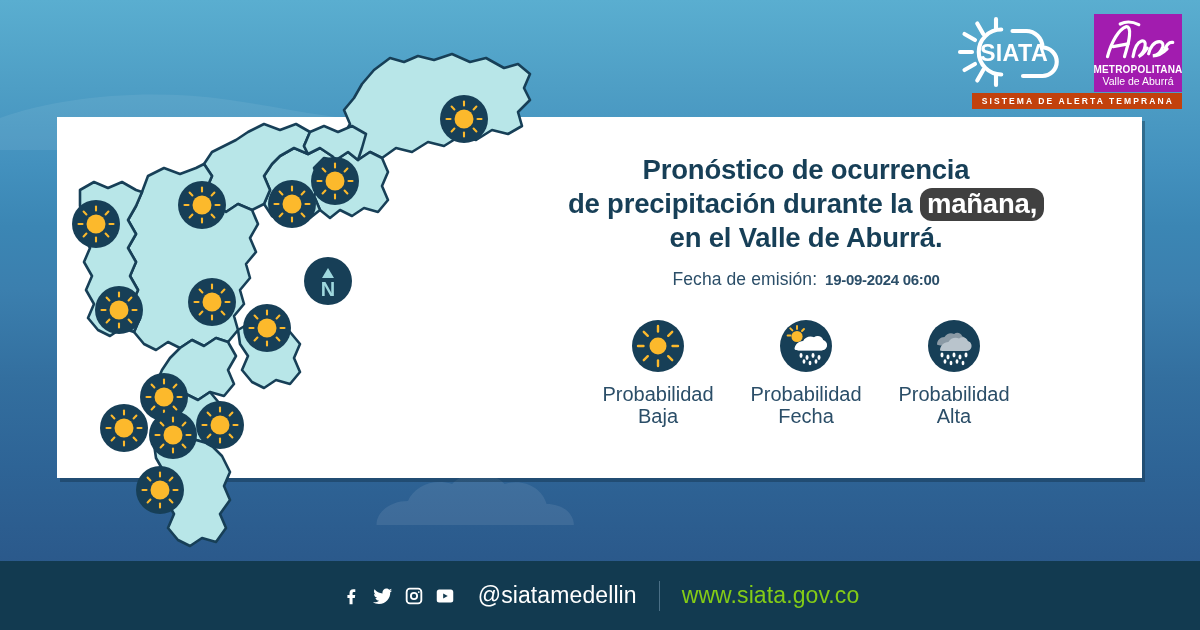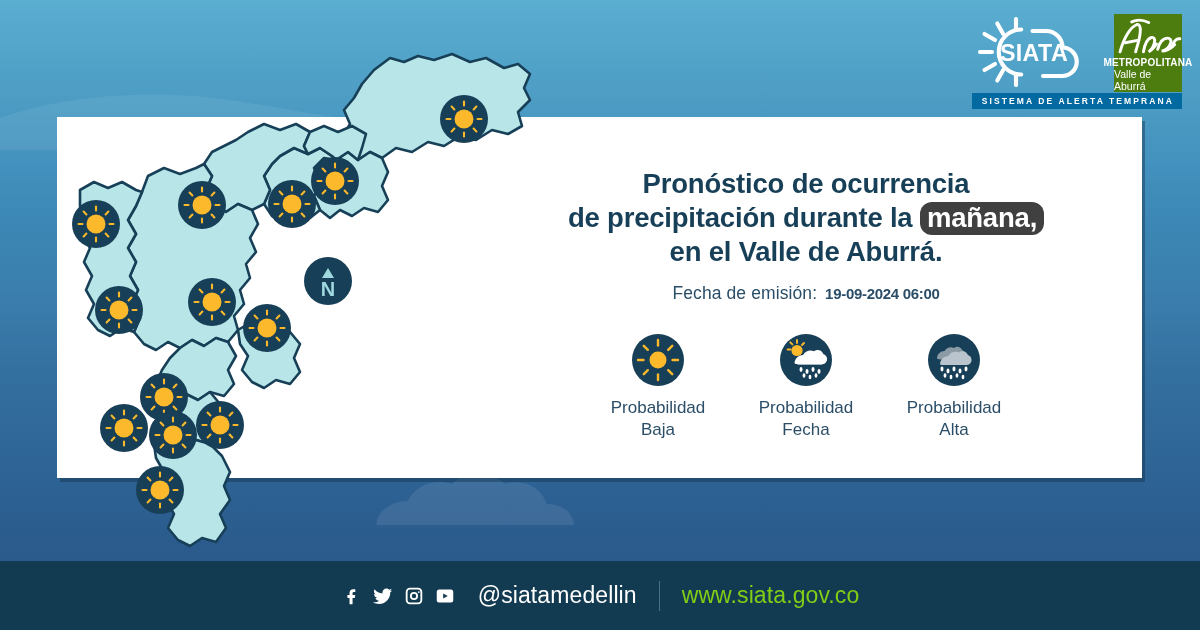--- a/index.html
+++ b/index.html
@@ -22,36 +22,36 @@
   #bg-clouds { position:absolute; inset:0; }
 
   
   #logos {
     position:absolute; top:14px; right:18px;
     display:flex; align-items:flex-start; gap:20px;
     z-index:6;
   }
   #siata-logo { width:120px; height:76px; }
   #area-logo {
-    width:68px; height:78px; background:#4d7c0f;
+    width:88px; height:78px; background:#a21caf;
     display:flex; flex-direction:column;
     align-items:center; justify-content:flex-start;
     padding-top:4px;
   }
   #area-logo .area-script { width:78px; height:46px; }
   #area-logo .area-l1 {
     color:#fff; font-size:10px; font-weight:bold;
     letter-spacing:.2px; line-height:11px;
   }
   #area-logo .area-l2 {
     color:#fff; font-size:10.5px; line-height:12px;
   }
   #tagline {
     position:absolute; top:93px; right:18px;
-    background:#0369a1; color:#fff;
+    background:#c2410c; color:#fff;
     font-size:8.5px; font-weight:bold; letter-spacing:2.1px;
     padding:3px 8px 3px 10px; z-index:6; white-space:nowrap;
   }
 
   
   #card {
     position:absolute; left:57px; top:117px;
     width:1085px; height:361px;
     background:#ffffff;
     box-shadow:3px 4px 0 rgba(16,46,66,.40);
@@ -64,21 +64,21 @@
     width:520px; height:560px; z-index:4;
     pointer-events:none;
   }
   #map-layer svg { width:100%; height:100%; overflow:visible; }
 
   
   #content {
     position:absolute; left:470px; top:117px;
     width:672px; height:361px; z-index:5;
     display:flex; flex-direction:column; align-items:center;
-    padding-top:50px;
+    padding-top:36px;
   }
   #headline {
     text-align:center; color:#173f57;
     font-size:27.5px; font-weight:bold; line-height:34px;
     letter-spacing:-.2px;
   }
   #headline .hl {
     background:#404040; color:#ffffff;
     padding:1px 7px 3px 7px; border-radius:12px;
     display:inline-block; line-height:29px;
@@ -95,21 +95,21 @@
     margin-top:30px; width:520px;
     display:flex; justify-content:space-between;
     padding:0 38px;
   }
   .legend-item {
     display:flex; flex-direction:column; align-items:center; width:150px;
   }
   .legend-item svg { width:52px; height:52px; }
   .legend-label {
     margin-top:11px; text-align:center;
-    color:#2b4e68; font-size:17px; line-height:22px;
+    color:#2b4e68; font-size:20px; line-height:22px;
   }
 
   
   #footer {
     position:absolute; left:0; bottom:0;
     width:1200px; height:69px; background:#123a50;
     display:flex; align-items:center; justify-content:center;
     gap:22px; z-index:7;
   }
   #social { display:flex; align-items:center; gap:9px; }

